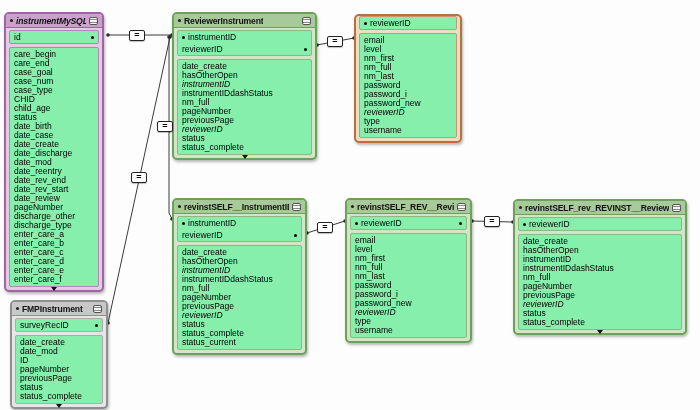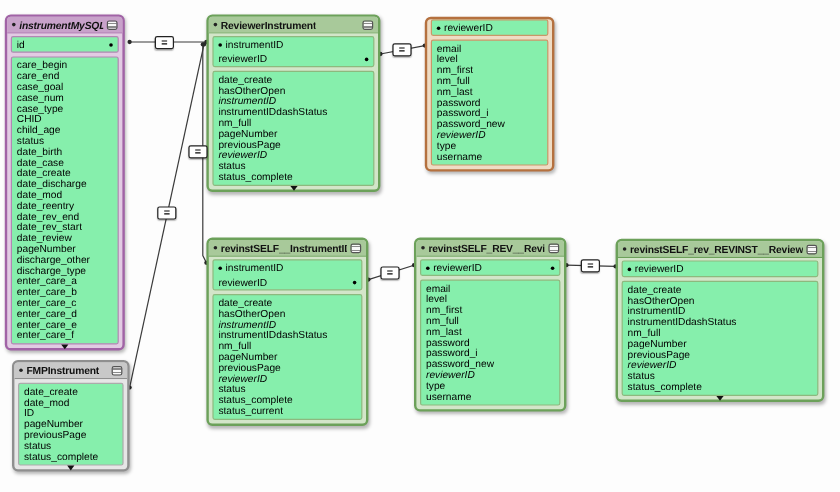--- a/index.html
+++ b/index.html
@@ -264,20 +264,26 @@
         <div class="field-row">status_complete</div>
       </div>
     <div class="scroll-ind"></div>
   </div>
     <div class="fm-table theme-gray" style="left: 10px; top: 300px; width: 98px;">
     <div class="tbl-header">
       <span class="hdr-dot"></span>
       <span class="tbl-name">FMPInstrument</span>
       <span class="collapse-btn"></span>
     </div>
+    <div class="keys">
+        <div class="key-row">
+          <span>surveyRecID</span>
+          <span class="dot right"></span>
+        </div>
+      </div>
     <div class="fieldbox">
         <div class="field-row">date_create</div>
         <div class="field-row">date_mod</div>
         <div class="field-row">ID</div>
         <div class="field-row">pageNumber</div>
         <div class="field-row">previousPage</div>
         <div class="field-row">status</div>
         <div class="field-row">status_complete</div>
       </div>
     <div class="scroll-ind"></div>

